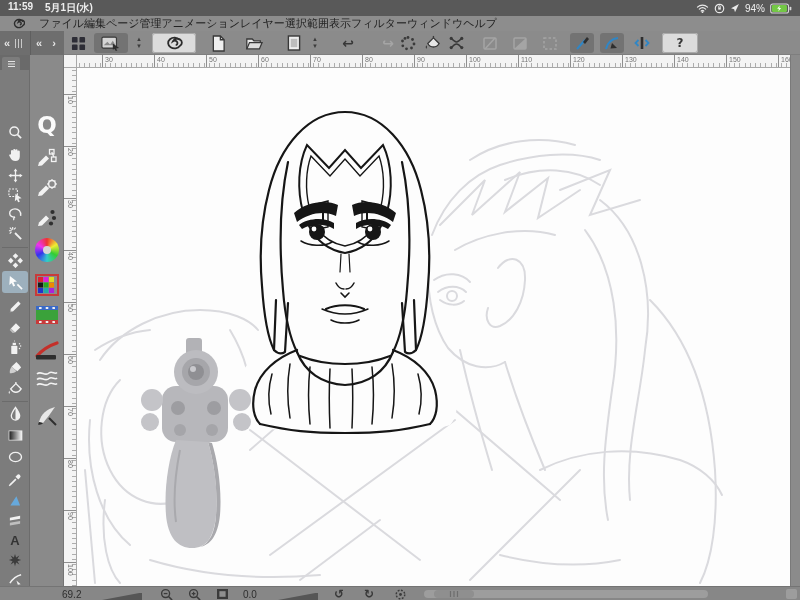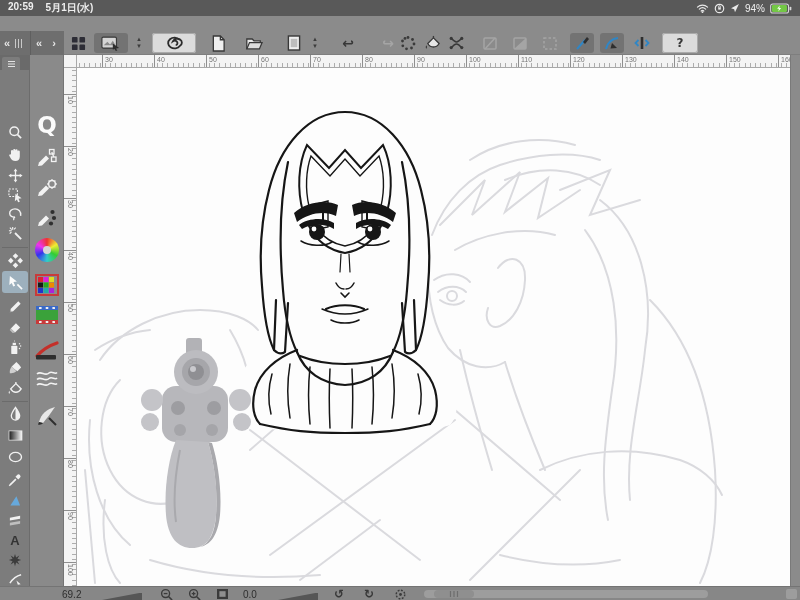--- a/index.html
+++ b/index.html
@@ -85,21 +85,21 @@
   .corner-box{position:absolute;left:786px;top:2px;width:11px;height:10px;background:#9d9d9d;border-radius:2px;}
   svg{display:block;}
 </style>
 </head>
 <body>
 
 <div class="screen">
 
   <div class="abs status-bar">
     <div class="status-left">
-      <span>20:59</span>
+      <span>11:59</span>
       <span>5月1日(水)</span>
     </div>
     <div class="status-right">
       <span>
         <svg width="13" height="11" viewBox="0 0 18 13">
             <g fill="none" stroke="#e9e9e9" stroke-width="1.6" stroke-linecap="round">
           <path d="M2 4.5 C6 0.8 12 0.8 16 4.5"></path>
               <path d="M4.6 7.3 C7.2 4.9 10.8 4.9 13.4 7.3"></path>
               <path d="M7.2 10 C8.3 9 9.7 9 10.8 10"></path>
             </g>
@@ -123,20 +123,30 @@
         <svg width="22" height="11" viewBox="0 0 24 12">
             <rect x="0.7" y="1" width="19.5" height="10" rx="2.4" fill="none" stroke="#d8d8d8" stroke-width="1.1"></rect>
             <rect x="2" y="2.3" width="16.5" height="7.4" rx="1.4" fill="#73c845"></rect>
             <rect x="21.3" y="4" width="2" height="4" rx="1" fill="#d8d8d8"></rect>
             <path d="M10.6 2.8 L7.8 6.3 H9.8 L9 9.4 L12.2 5.4 H10.2 Z" fill="#f4fff0"></path>
           </svg>
       </span>
     </div>
   </div>
 
+  <div class="abs menu-bar">
+    <span>
+      <svg width="13" height="13" viewBox="0 0 16 16">
+          <path d="M13.2 5.2 A5.6 5 0 1 0 13.6 10.4 A4 3.6 0 1 0 7.6 6.3 A2.2 2 0 1 1 10.4 9.6" fill="none" stroke="#2c2c2c" stroke-width="1.7" stroke-linecap="round"></path>
+        </svg>
+    </span>
+    <span class="menu-item">
+      
+    <span>ファイル</span><span>編集</span><span>ページ管理</span><span>アニメーション</span><span>レイヤー</span><span>選択範囲</span><span>表示</span><span>フィルター</span><span>ウィンドウ</span><span>ヘルプ</span></span>
+  </div>
 
   <div class="abs pal-head pal-head1">
     <span style="margin-left:4px;font-weight:bold">«</span>
     <span class="grip-dots" style="margin-left:5px"></span>
   </div>
   <div class="abs pal-head pal-head2">
     <span style="margin-left:5px;font-weight:bold">«</span>
     <span style="margin-left:10px;font-weight:bold">›</span>
   </div>
 

